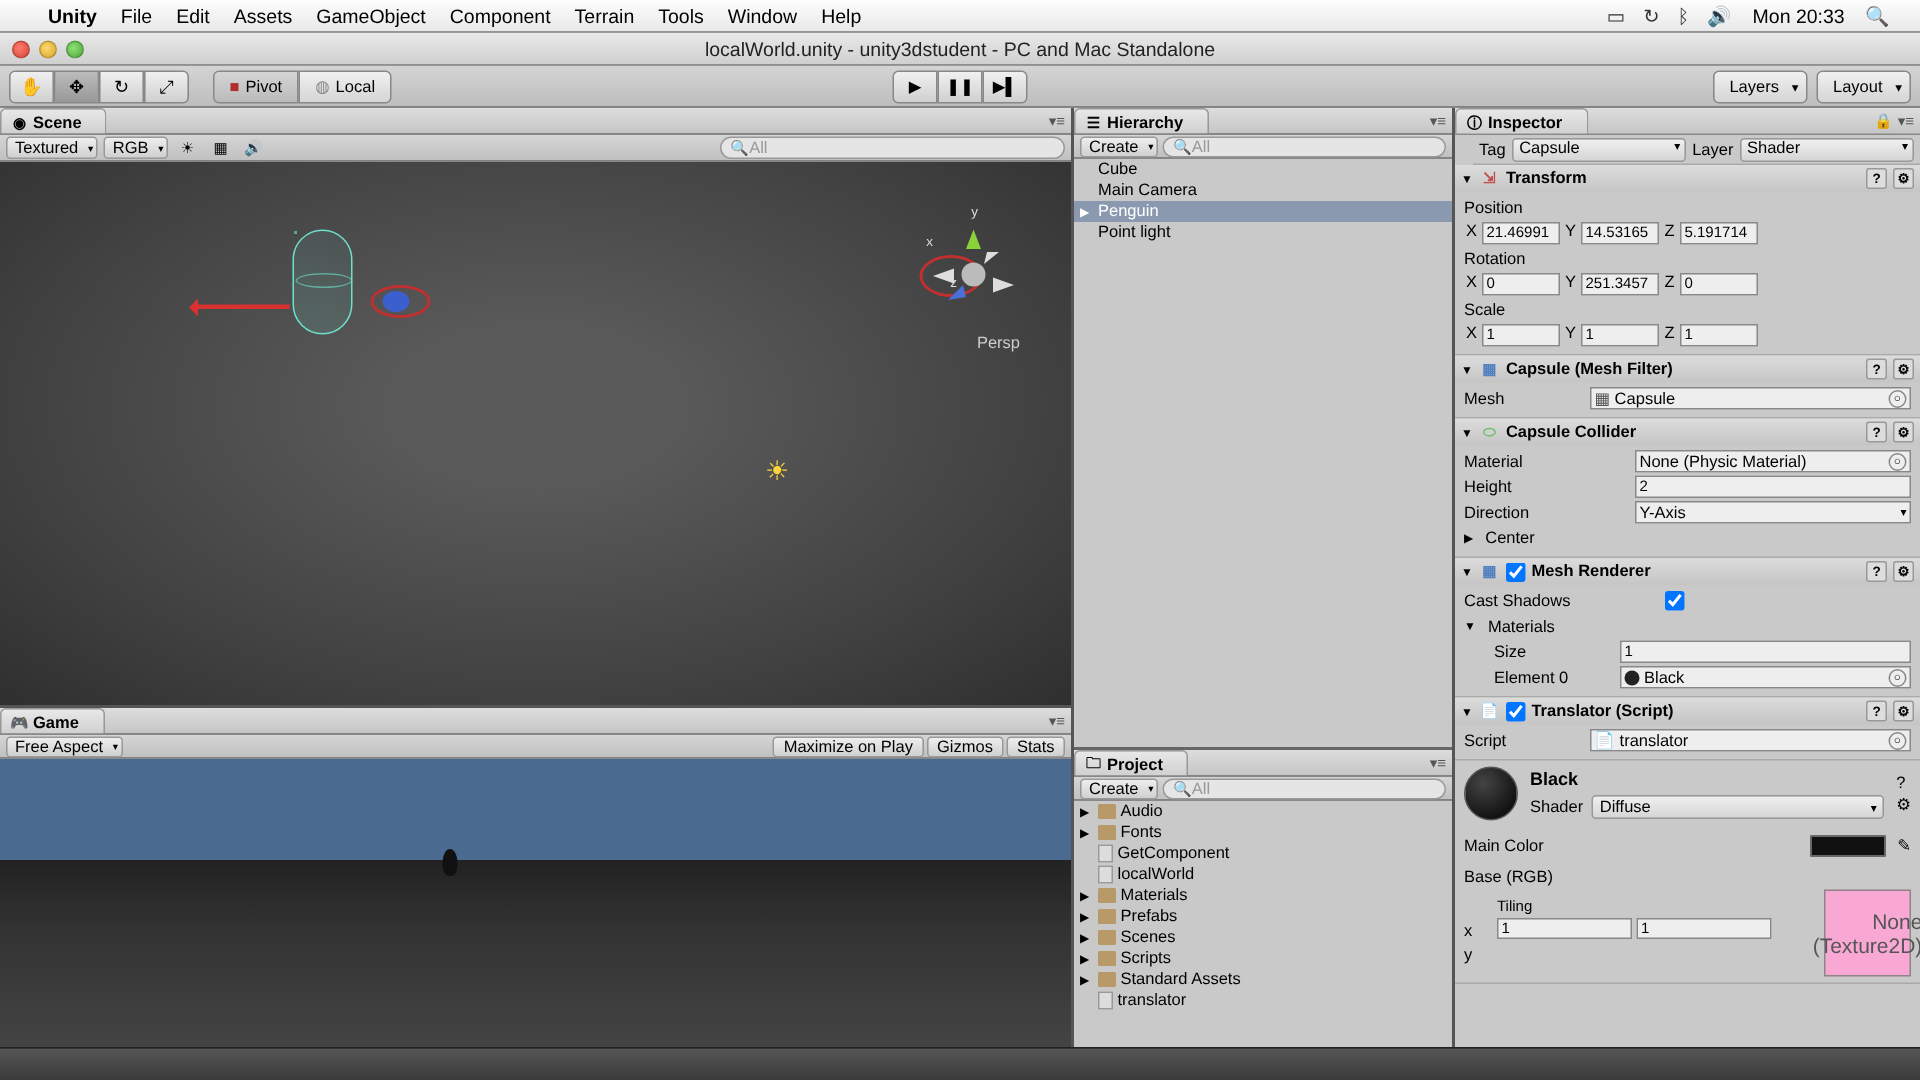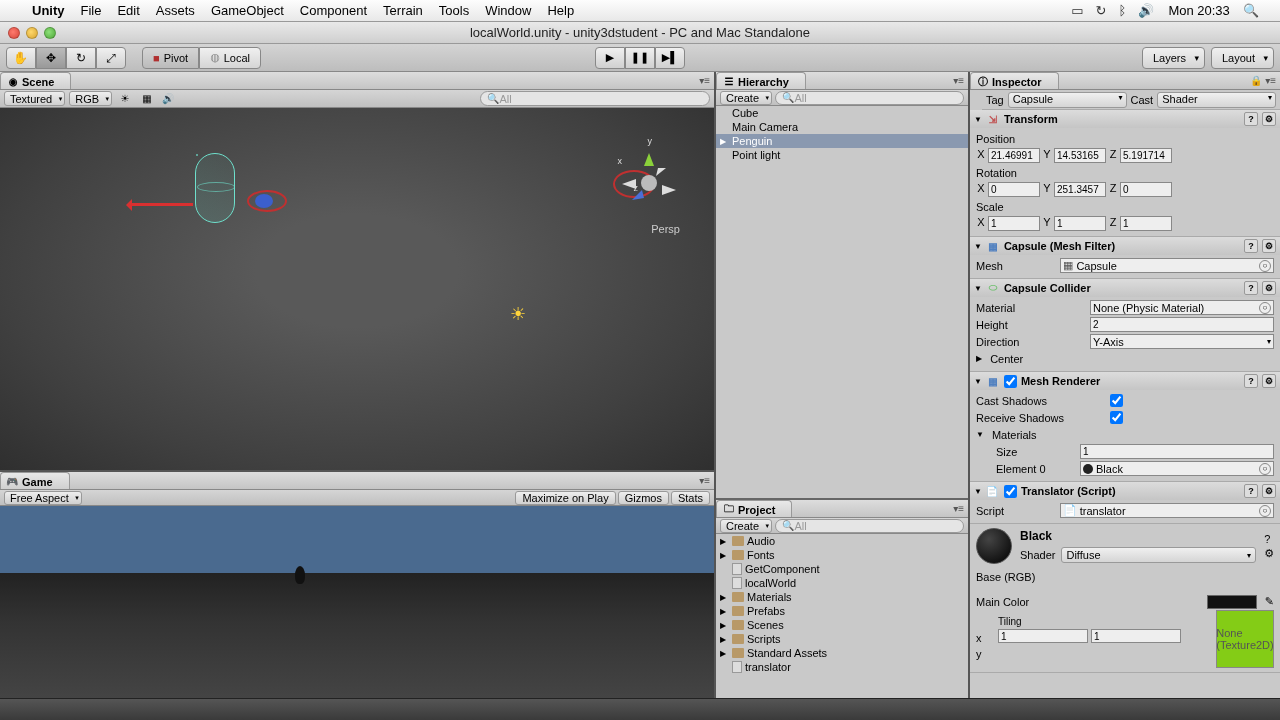--- a/index.html
+++ b/index.html
@@ -120,21 +120,21 @@
 .obj-field .dot { width: 10px; height: 10px; border-radius: 50%; background: #222; }
 .obj-field .picker { margin-left: auto; width: 12px; height: 12px; border: 1px solid #888; border-radius: 50%; font-size: 8px; display: flex; align-items: center; justify-content: center; }
 .material-section { padding: 4px 6px; }
 .mat-preview { width: 36px; height: 36px; background: radial-gradient(circle at 35% 30%, #444, #000); border-radius: 50%; border: 1px solid #555; }
 .mat-row { display: flex; align-items: center; gap: 8px; }
 .mat-name { font-weight: bold; font-size: 12px; }
 .shader-row { display: flex; align-items: center; gap: 6px; margin-top: 4px; }
 .shader-dd { flex: 1; height: 16px; border: 1px solid #999; background: linear-gradient(#f0f0f0,#d5d5d5); border-radius: 3px; padding: 0 4px; font-size: 10px; display: flex; align-items: center; position: relative; }
 .shader-dd::after { content: "▾"; position: absolute; right: 4px; font-size: 8px; }
 .color-swatch { width: 50px; height: 14px; background: #111; border: 1px solid #666; margin-left: auto; }
-.tex-box { width: 58px; height: 58px; border: 1px solid #888; background: #84cc16; font-size: 11px; color: #555; display: flex; flex-direction: column; align-items: center; justify-content: center; text-align: left; }
+.tex-box { width: 58px; height: 58px; border: 1px solid #888; background: #f9a8d4; font-size: 14px; color: #555; display: flex; flex-direction: column; align-items: center; justify-content: center; text-align: right; }
 .tiling-grid { display: flex; gap: 10px; margin-top: 6px; }
 .tiling-col .hdr { font-size: 10px; margin-bottom: 2px; }
 .tiling-col input { width: 90px; height: 14px; border: 1px solid #888; background: #eee; font-size: 10px; padding: 0 2px; margin-bottom: 2px; }
 
 .bottom-bar { height: 22px; background: linear-gradient(#555,#3a3a3a); border-top: 1px solid #222; }
 .panel-extras { margin-left:auto; font-size:10px; color:#555; padding-right:4px; }
 </style>
 </head>
 <body>
 
@@ -320,21 +320,21 @@
     <div class="panel-tab">
       <div class="tab-label">
           <span class="tab-icon">ⓘ</span>
           <span>Inspector</span>
         </div>
       <span class="panel-extras">🔒 ▾≡</span>
     </div>
     <div class="insp-header">
       <span>Tag</span>
       <div class="dd-sm" style="flex:1; position:relative;"><span>Capsule</span><span style="position:absolute;right:3px;font-size:8px;">▾</span></div>
-      <span>Cast</span>
+      <span>Layer</span>
       <div class="dd-sm" style="flex:1; position:relative;"><span>Shader</span><span style="position:absolute;right:3px;font-size:8px;">▾</span></div>
     </div>
     <div class="inspector-body">
 
       <div class="component">
         <div class="comp-header">
           <span class="fold">▼</span>
           <span class="icon" style="color:#c05050;">⇲</span>
           <span class="title">Transform</span>
           <span class="mini-btn">?</span>
@@ -442,24 +442,20 @@
           <span class="fold">▼</span>
             <span class="icon" style="color:#5080c0;">▦</span>
           <input type="checkbox" checked="" style="">
           <span class="title">Mesh Renderer</span>
           <span class="mini-btn">?</span>
           <span class="mini-btn">⚙</span>
         </div>
         <div class="comp-body">
           <div class="row">
               <span class="label" style="width:130px;">Cast Shadows</span>
-            <input type="checkbox" checked="" style="">
-            </div>
-          <div class="row">
-              <span class="label" style="width:130px;">Receive Shadows</span>
             <input type="checkbox" checked="" style="">
             </div>
           <div class="row">
               <span class="fold" style="font-size:8px;margin-right:4px;">▼</span>
               <span>Materials</span>
             </div>
           <div class="row" style="padding-left:20px;">
               <span class="label">Size</span>
             <input type="text" class="wide" value="1" style="">
             </div>
@@ -506,28 +502,28 @@
                 <div class="shader-dd">
                     <span>Diffuse</span>
                   </div>
               </div>
             </div>
             <div style="display:flex;flex-direction:column;gap:2px;">
               <span class="mini-btn">?</span>
               <span class="mini-btn">⚙</span>
             </div>
           </div>
-          <div class="row" style="margin-top:4px;">
-              <span>Base (RGB)</span>
-            </div>
           <div class="row" style="margin-top:8px;">
             <span>Main Color</span>
             <div class="color-swatch"></div>
             <span style="margin-left:4px;">✎</span>
           </div>
+          <div class="row" style="margin-top:4px;">
+              <span>Base (RGB)</span>
+            </div>
           <div style="display:flex; gap:8px; align-items:flex-start;">
             <div class="tiling-grid">
               <div style="width:12px; padding-top:16px; font-size:10px;">
                   <div>x</div>
                   <div style="margin-top:4px;">y</div>
                 </div>
               <div class="tiling-col">
                 <div class="hdr">Tiling</div>
                 <input type="text" value="1" style="">
                 <input type="text" value="1" style="">

